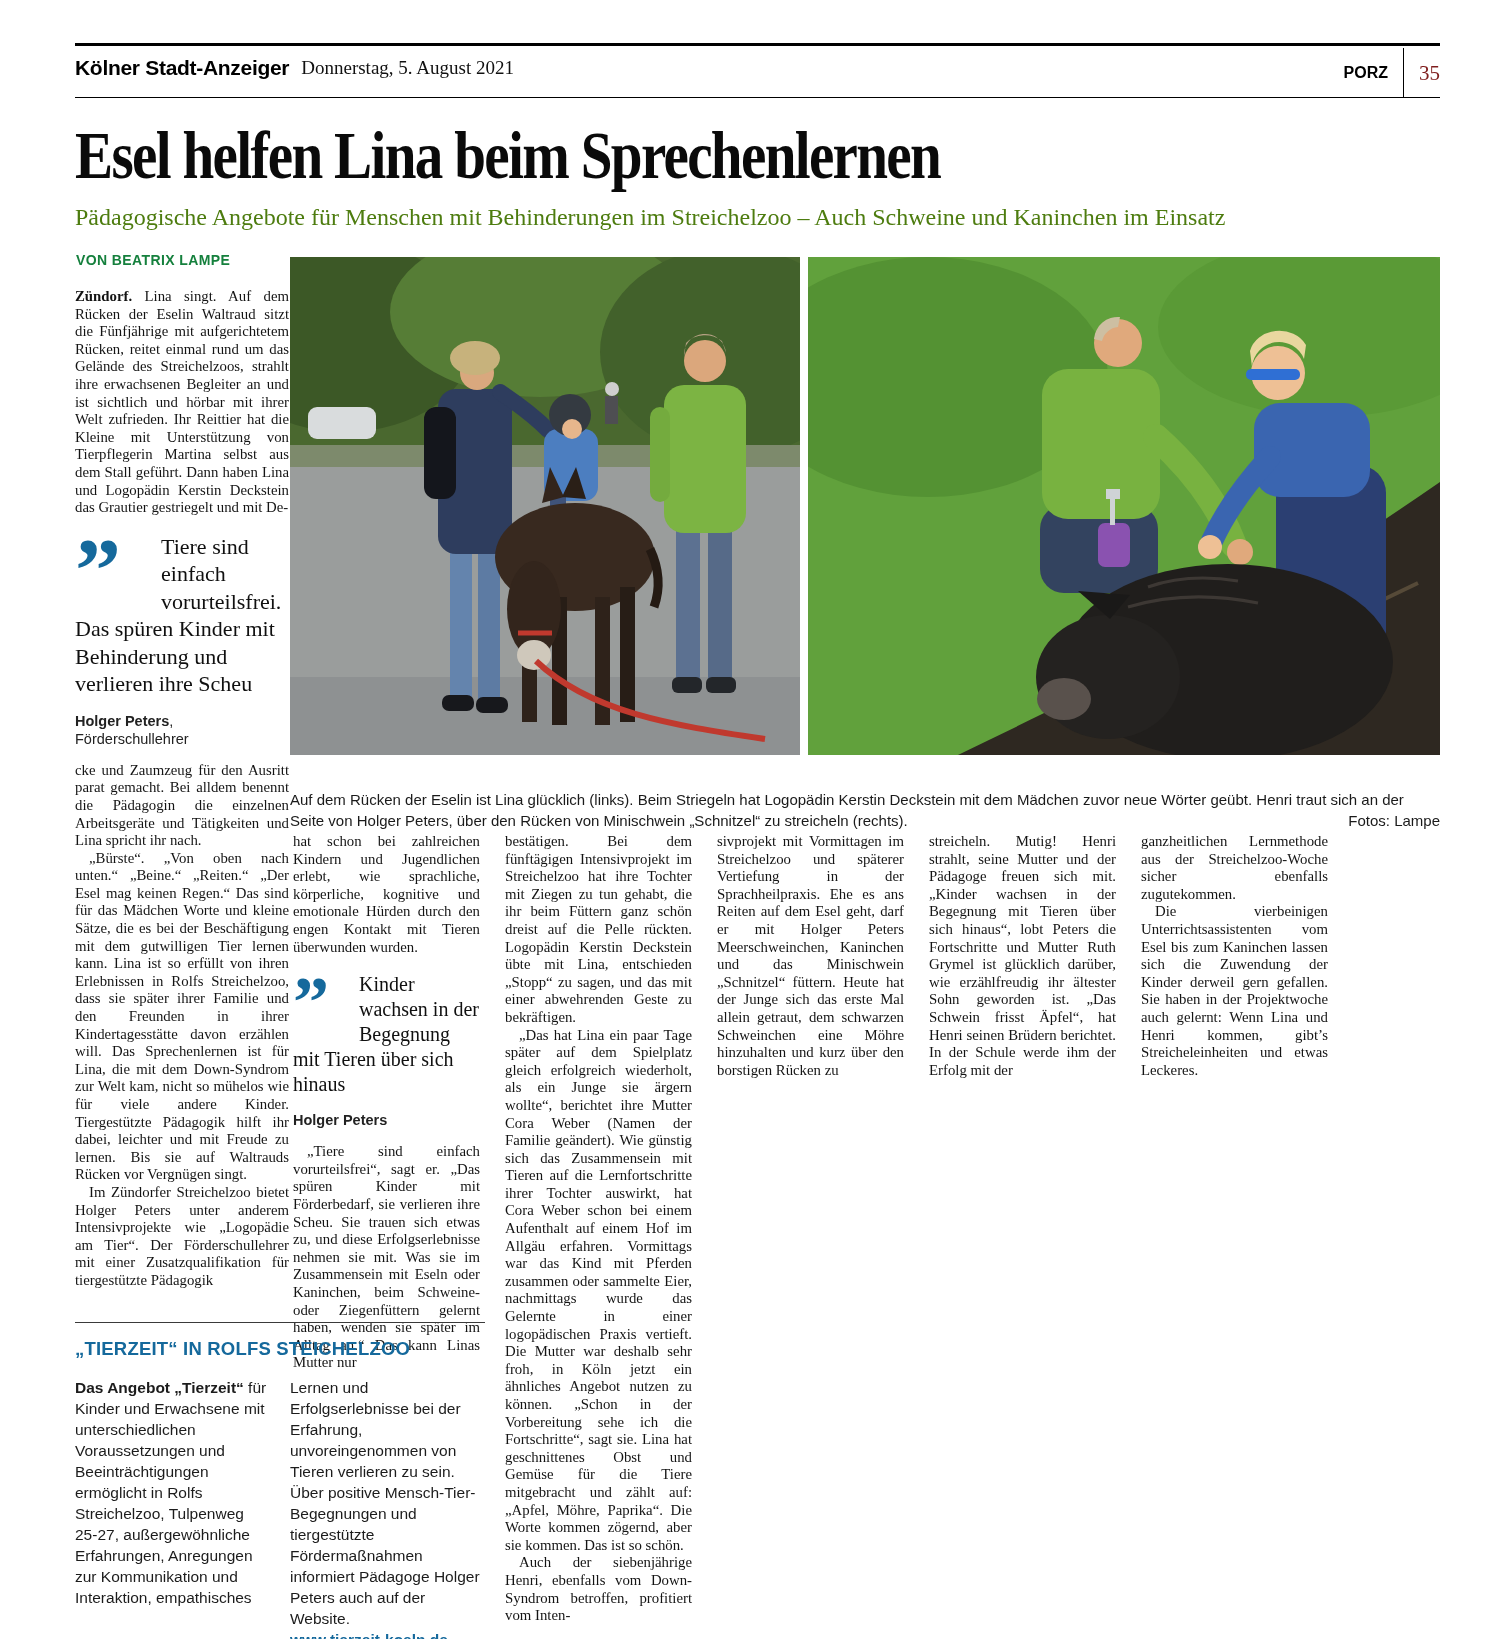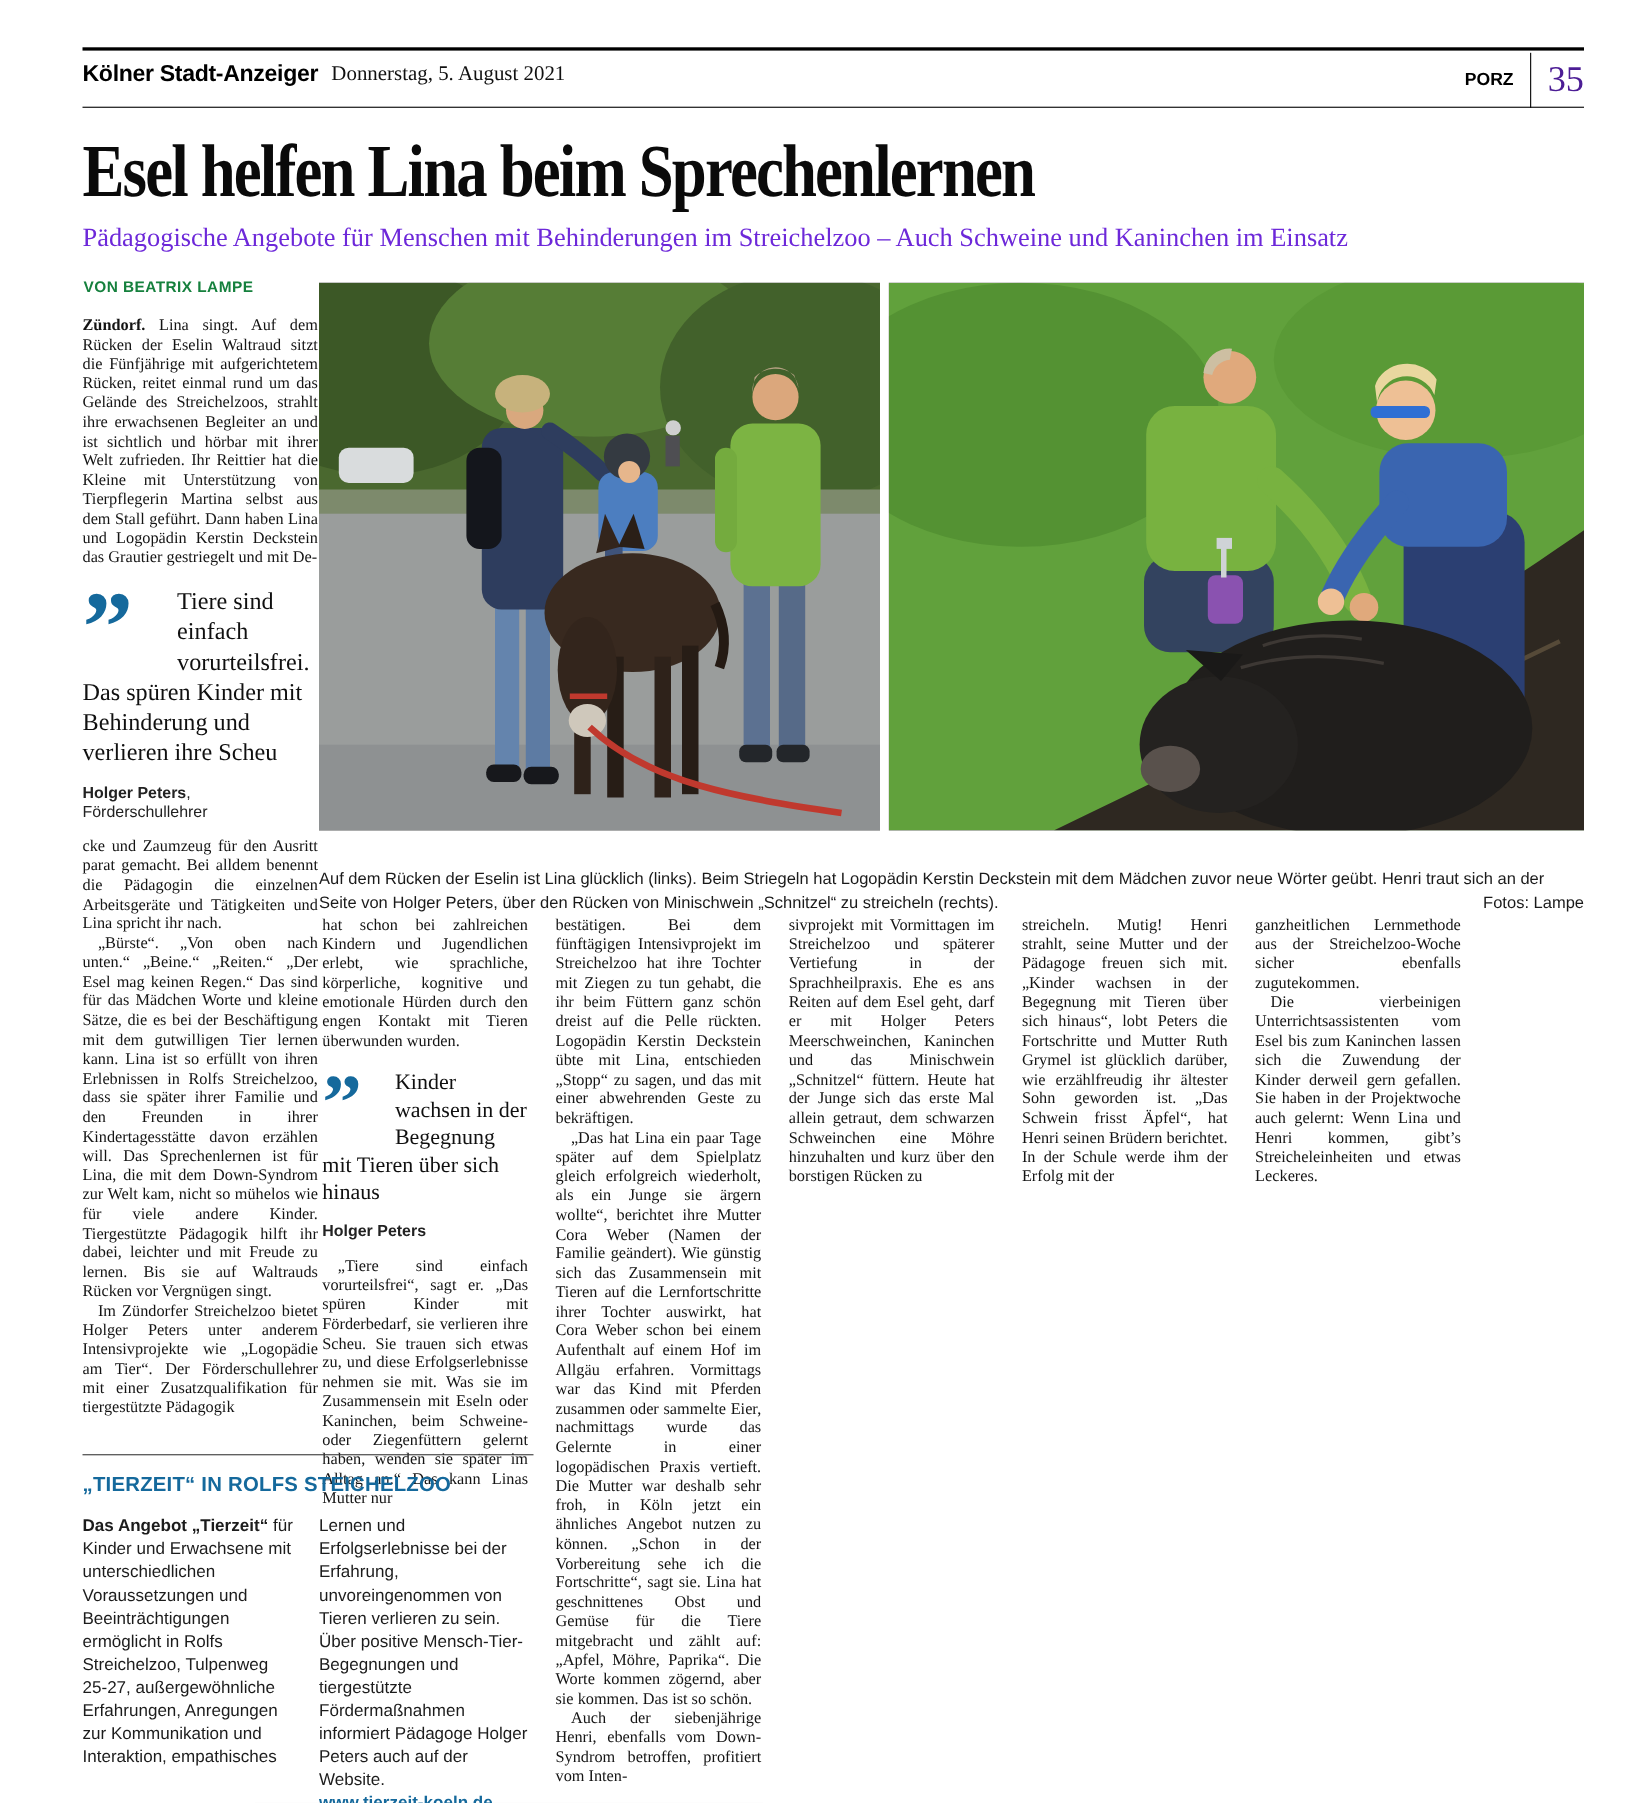--- a/index.html
+++ b/index.html
@@ -6,25 +6,25 @@
   .page{position:relative;width:1500px;height:1639px;background:#ffffff;margin:0 auto;overflow:hidden;
         font-family:"Liberation Serif",serif;color:#141414;}
   .rule{position:absolute;background:#000;}
   
   .masthead-left{position:absolute;left:75px;top:56px;display:flex;align-items:center;gap:12px;}
   .brand{font-family:"Liberation Sans",sans-serif;font-weight:bold;font-size:21px;letter-spacing:-0.3px;color:#000;}
   .mdate{font-size:19px;color:#111;}
   .masthead-right{position:absolute;right:60px;top:48px;height:50px;display:flex;align-items:center;gap:15px;}
   .section{font-family:"Liberation Sans",sans-serif;font-weight:bold;font-size:16px;color:#000;}
   .vdiv{width:1px;height:50px;background:#000;}
-  .pageno{font-size:33px;color:#4c1d95;}
+  .pageno{font-size:21px;color:#7f1d1d;}
   
   .headline{position:absolute;left:75px;top:116px;margin:0;font-size:68px;font-weight:bold;color:#0a0a0a;
             letter-spacing:-2px;white-space:nowrap;transform:scaleX(.84);transform-origin:left top;}
-  .subheadline{position:absolute;left:75px;top:204px;margin:0;font-size:24px;font-weight:normal;color:#6d28d9;white-space:nowrap;}
+  .subheadline{position:absolute;left:75px;top:204px;margin:0;font-size:24px;font-weight:normal;color:#4d7c0f;white-space:nowrap;}
   .byline{position:absolute;left:76px;top:252px;font-family:Liberation Sans, sans-serif;font-weight:bold;
           font-size:14px;letter-spacing:.4px;color:#15803d;}
   
   .bodycol{position:absolute;font-size:14.8px;line-height:17.6px;text-align:justify;hyphens:auto;-webkit-hyphens:auto;}
   .bodycol p{margin:0;}
   .bodycol p.indent{text-indent:14px;}
   .col1{left:75px;top:288px;width:214px;}
   .col2{left:293px;top:833px;width:187px;}
   .col3{left:505px;top:833px;width:187px;}
   .col4{left:717px;top:833px;width:187px;}

